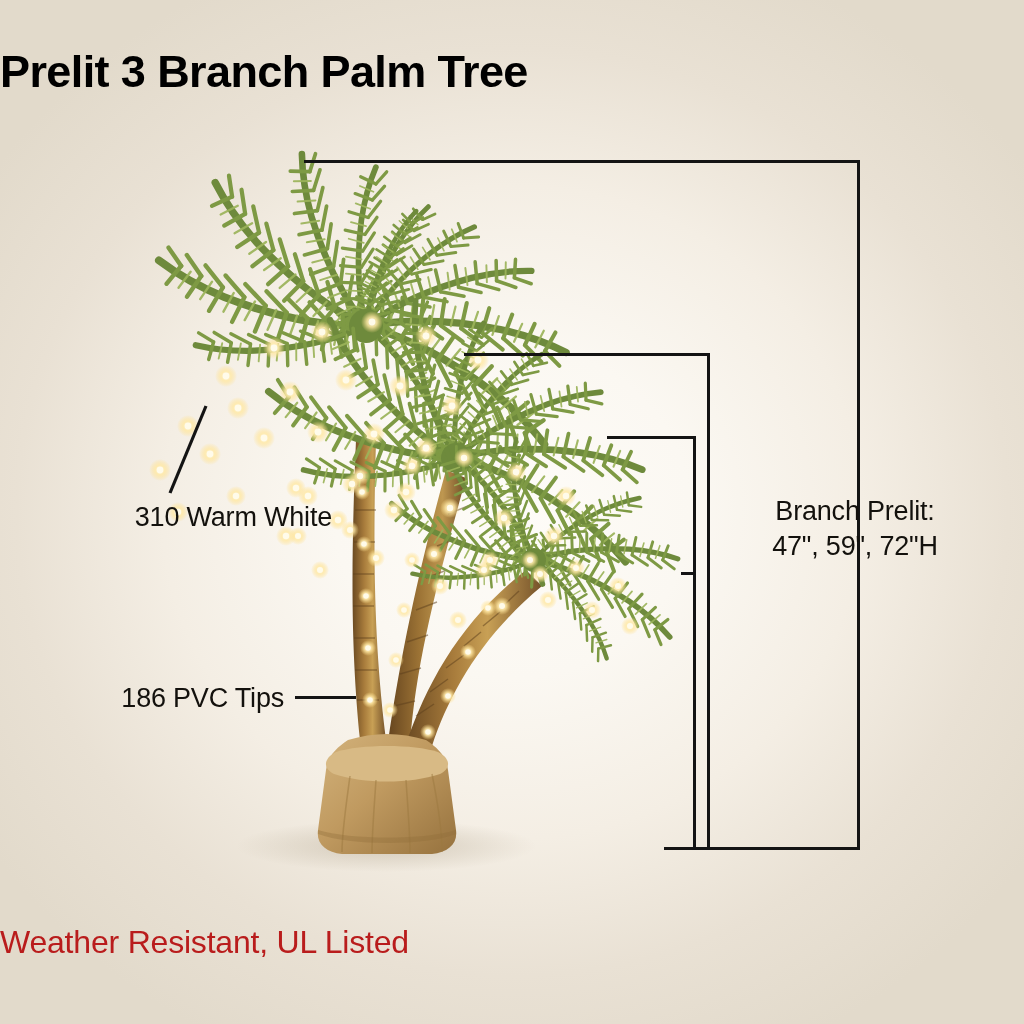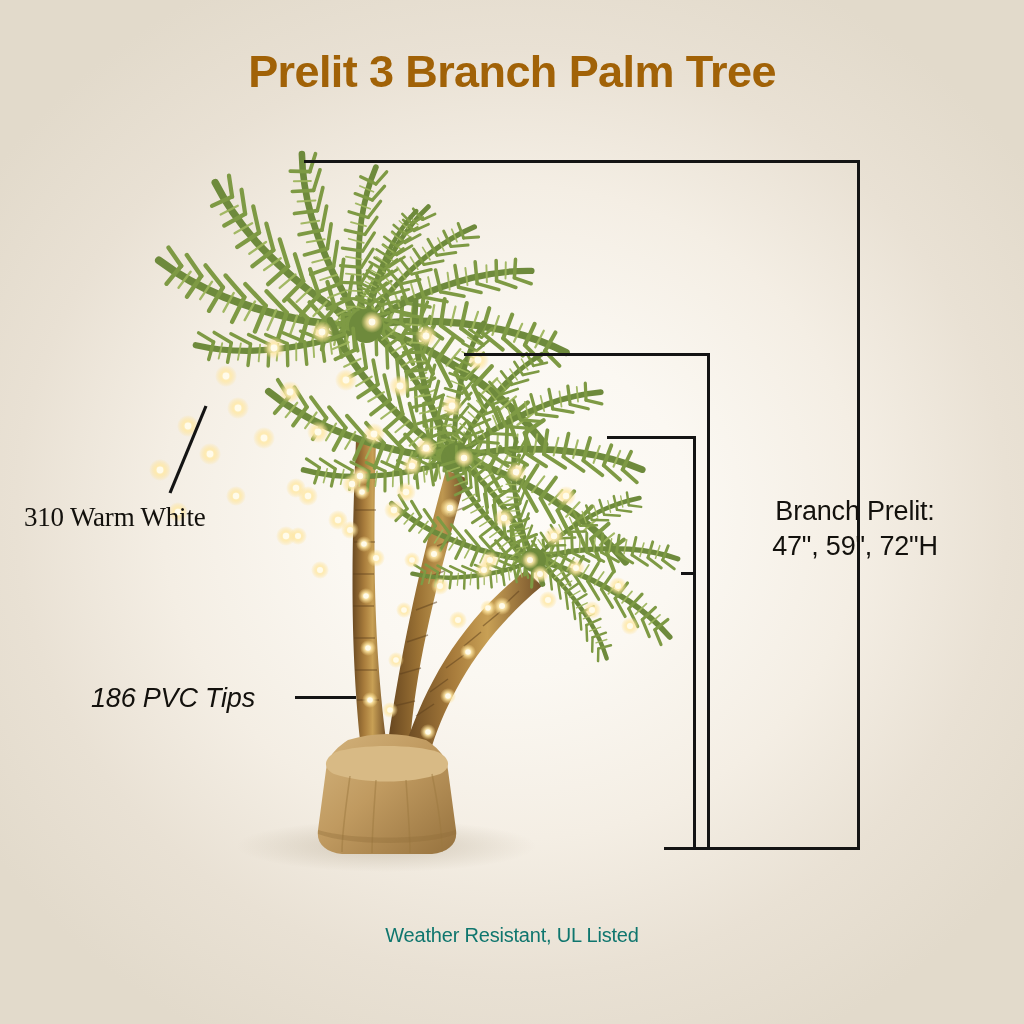--- a/index.html
+++ b/index.html
@@ -20,39 +20,38 @@
         #FEFCF8 0%,
         #FBF8F2 28%,
         #F4EEE4 55%,
         #E9E1D4 78%,
         #E2DACB 100%);
   }
 
   
   #title {
     position:absolute; left:0; right:0; top:48px;
-    text-align:center;
-    font-size:45px; font-weight:bold; color:#a16207;
+    text-align:left;
+    font-size:45px; font-weight:bold; color:#000000;
     letter-spacing:-0.6px;
     line-height:1.05;
   }
   #caption {
     position:absolute; left:0; right:0; top:924px;
-    text-align:center;
-    font-size:20px; font-weight:500; color:#0f766e;
+    font-size:32px; font-weight:500; color:#b91c1c;
     letter-spacing:-0.2px;
   }
   .annot {
     position:absolute;
     font-size:27px; color:#13110D; line-height:1.28;
     letter-spacing:-0.2px;
     white-space:nowrap;
   }
-  #led-label { left:24px; top:500px; width:292px; text-align:left;font-family:Liberation Serif, serif; }
-  #pvc-label { left:62px; top:681px; width:222px; text-align:center;font-style:italic; }
+  #led-label { left:40px; top:500px; width:292px; text-align:right; }
+  #pvc-label { left:62px; top:681px; width:222px; text-align:right; }
   #heights-label { left:712px; top:494px; width:286px; text-align:center; }
 
   
   .ln { position:absolute; background:#141414; }
   .h { height:3px; }
   .v { width:3px; }
 
   #led-leader {
     position:absolute; left:160px; top:398px; width:56px; height:102px;
   }

